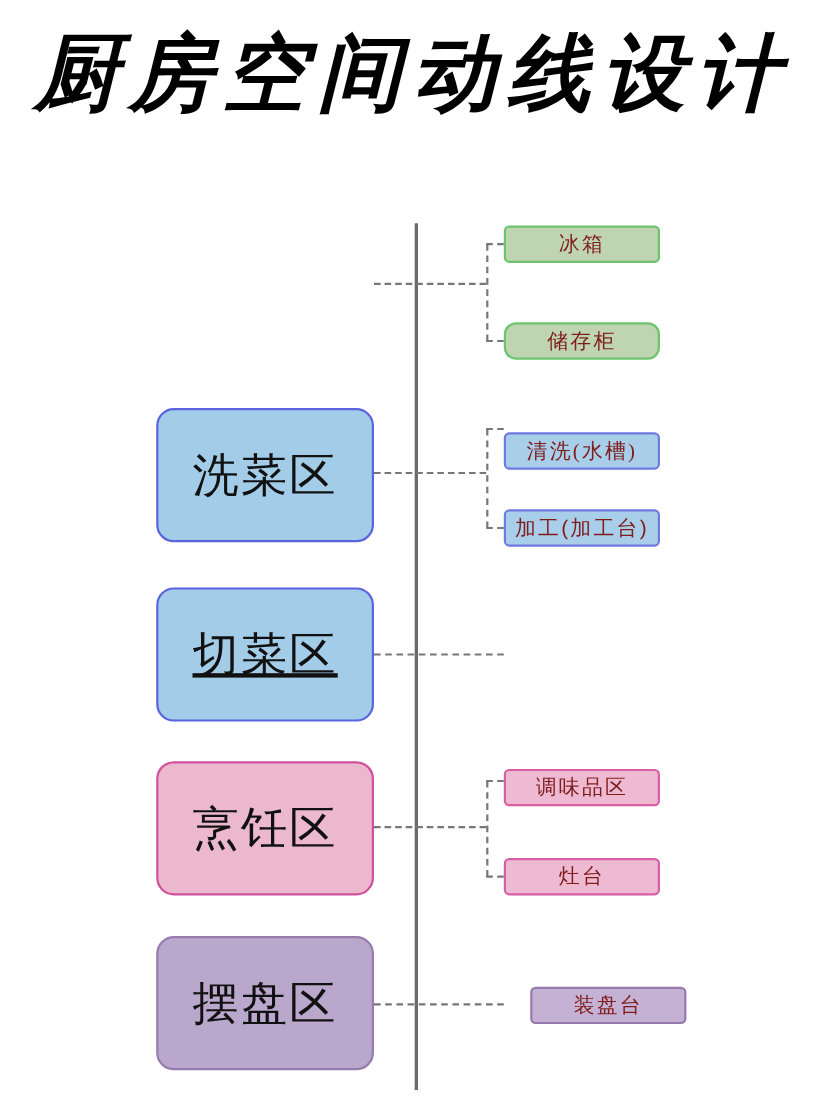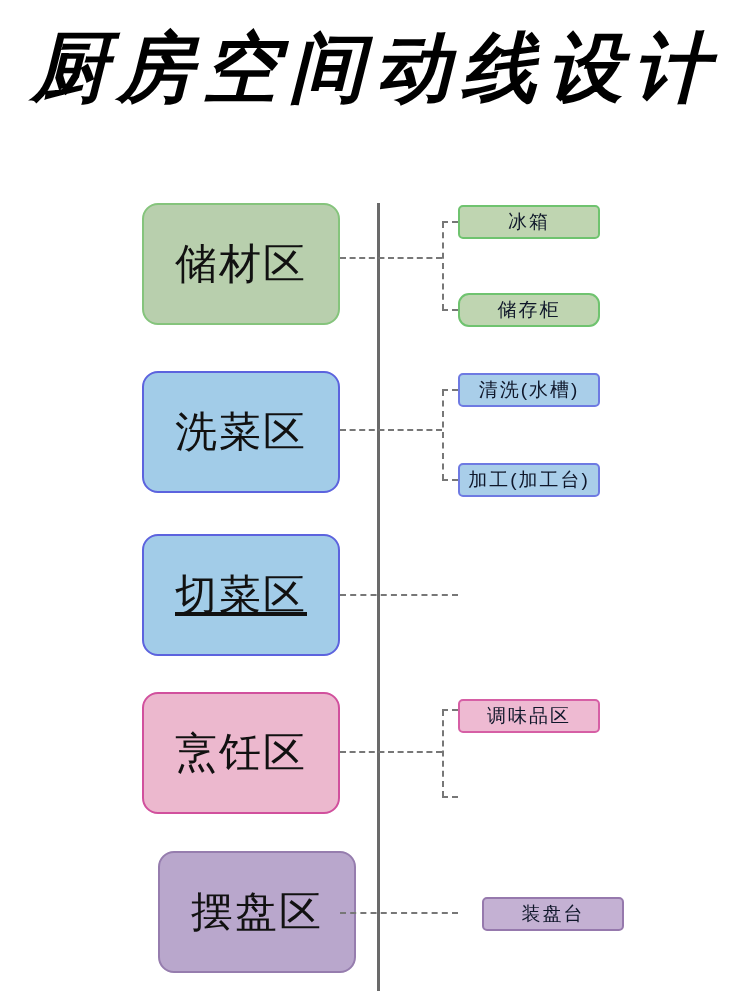--- a/index.html
+++ b/index.html
@@ -21,65 +21,65 @@
   .zone{
     position:absolute;left:142px;width:198px;height:122px;
     border-radius:16px;border:2px solid;box-sizing:border-box;
     display:flex;align-items:center;justify-content:center;
     font-size:42px;color:#111;letter-spacing:2px;white-space:nowrap;
   }
   .item{
     position:absolute;left:458px;width:142px;height:34px;
     border-radius:5px;border:2px solid;box-sizing:border-box;
     display:flex;align-items:center;justify-content:center;
-    font-size:19px;color:#0f172a;letter-spacing:2px;white-space:nowrap;
+    font-size:19px;color:#7f1d1d;letter-spacing:2px;white-space:nowrap;
   }
   .dash-h{position:absolute;height:0;border-top:2px dashed #777;}
   .dash-v{position:absolute;width:0;border-left:2px dashed #777;}
   .zone.green{background:#b8cfad;border-color:#85c47c;}
   .item.green{background:#bfd5b1;border-color:#6fc36f;}
   .zone.blue{background:#a2cce8;border-color:#5c63de;}
   .item.blue{background:#a9cee9;border-color:#6e7ae2;}
   .zone.pink{background:#ecb8ce;border-color:#d1509d;}
   .item.pink{background:#eebad2;border-color:#d65fa5;}
-  .zone.purple{background:#b9a7cc;border-color:#967dae;margin-left:16px;}
+  .zone.purple{background:#b9a7cc;border-color:#967dae;}
   .item.purple{background:#c4b1d3;border-color:#9679ad;margin-left:24px;}
 </style>
 </head>
 <body>
 
 <div class="stage">
 
   <div class="title">厨房空间动线设计</div>
 
   <div class="divider"></div>
 
-  <div class="zone green" style="top:203px;">储材区</div>
   <div class="dash-h" style="left:340px;top:257px;width:102px;"></div>
   <div class="dash-v" style="left:442px;top:222px;height:88px;"></div>
   <div class="dash-h" style="left:442px;top:221px;width:16px;"></div>
   <div class="dash-h" style="left:442px;top:309px;width:16px;"></div>
   <div class="item green" style="top:205px;">冰箱</div>
   <div class="item green" style="top:293px;border-radius:11px;">储存柜</div>
 
   <div class="zone blue" style="top:371px;">洗菜区</div>
   <div class="dash-h" style="left:340px;top:429px;width:102px;"></div>
   <div class="dash-v" style="left:442px;top:390px;height:90px;"></div>
   <div class="dash-h" style="left:442px;top:389px;width:16px;"></div>
   <div class="dash-h" style="left:442px;top:479px;width:16px;"></div>
-  <div class="item blue" style="top:373px;">清洗(水槽)</div>
+  <div class="item blue" style="top:393px;font-family:Liberation Serif, serif;">清洗(水槽)</div>
   <div class="item blue" style="top:463px;">加工(加工台)</div>
 
   <div class="zone blue" style="top:534px;text-decoration:underline;">切菜区</div>
   <div class="dash-h" style="left:340px;top:594px;width:118px;"></div>
 
   <div class="zone pink" style="top:692px;">烹饪区</div>
   <div class="dash-h" style="left:340px;top:751px;width:102px;"></div>
   <div class="dash-v" style="left:442px;top:710px;height:87px;"></div>
   <div class="dash-h" style="left:442px;top:709px;width:16px;"></div>
   <div class="dash-h" style="left:442px;top:796px;width:16px;"></div>
   <div class="item pink" style="top:699px;">调味品区</div>
+  <div class="item pink" style="top:780px;">灶台</div>
 
   <div class="zone purple" style="top:851px;">摆盘区</div>
   <div class="dash-h" style="left:340px;top:912px;width:118px;"></div>
   <div class="item purple" style="top:897px;">装盘台</div>
 
 </div>
 
 </body></html>

